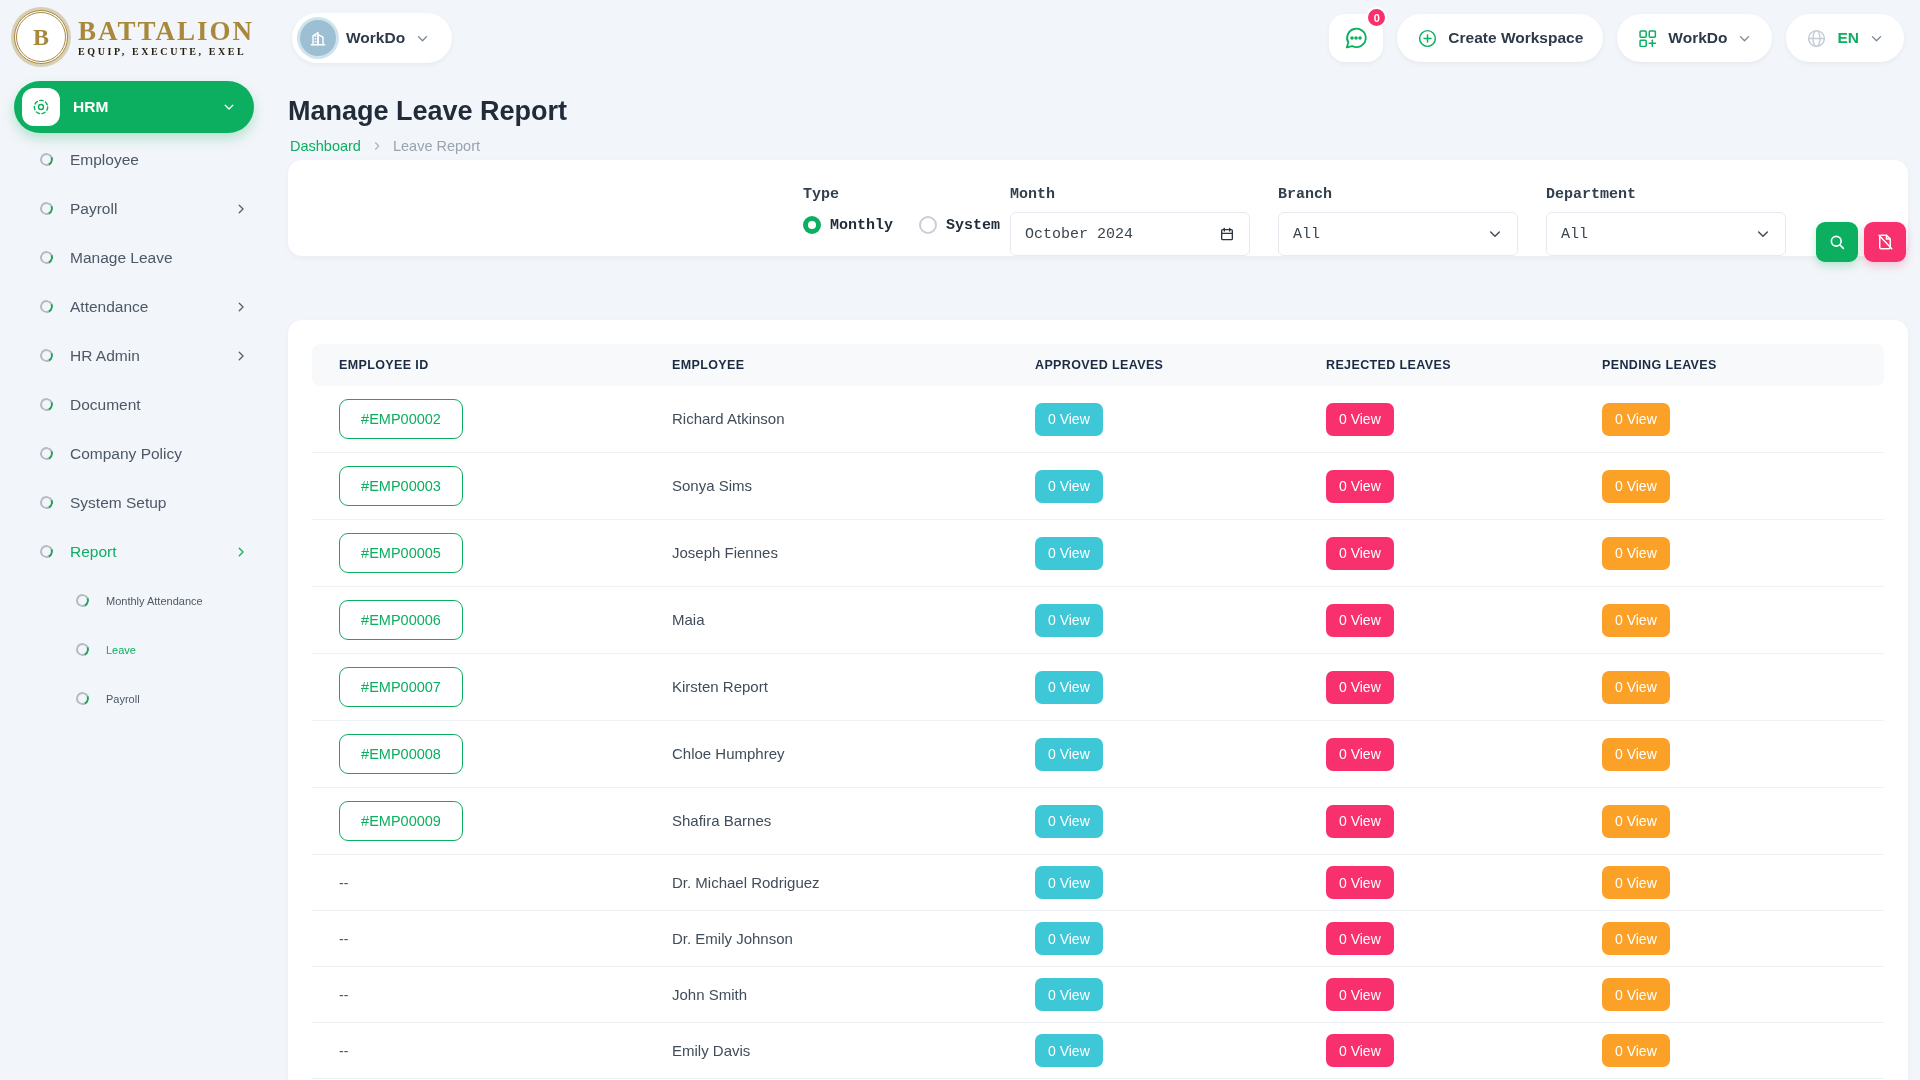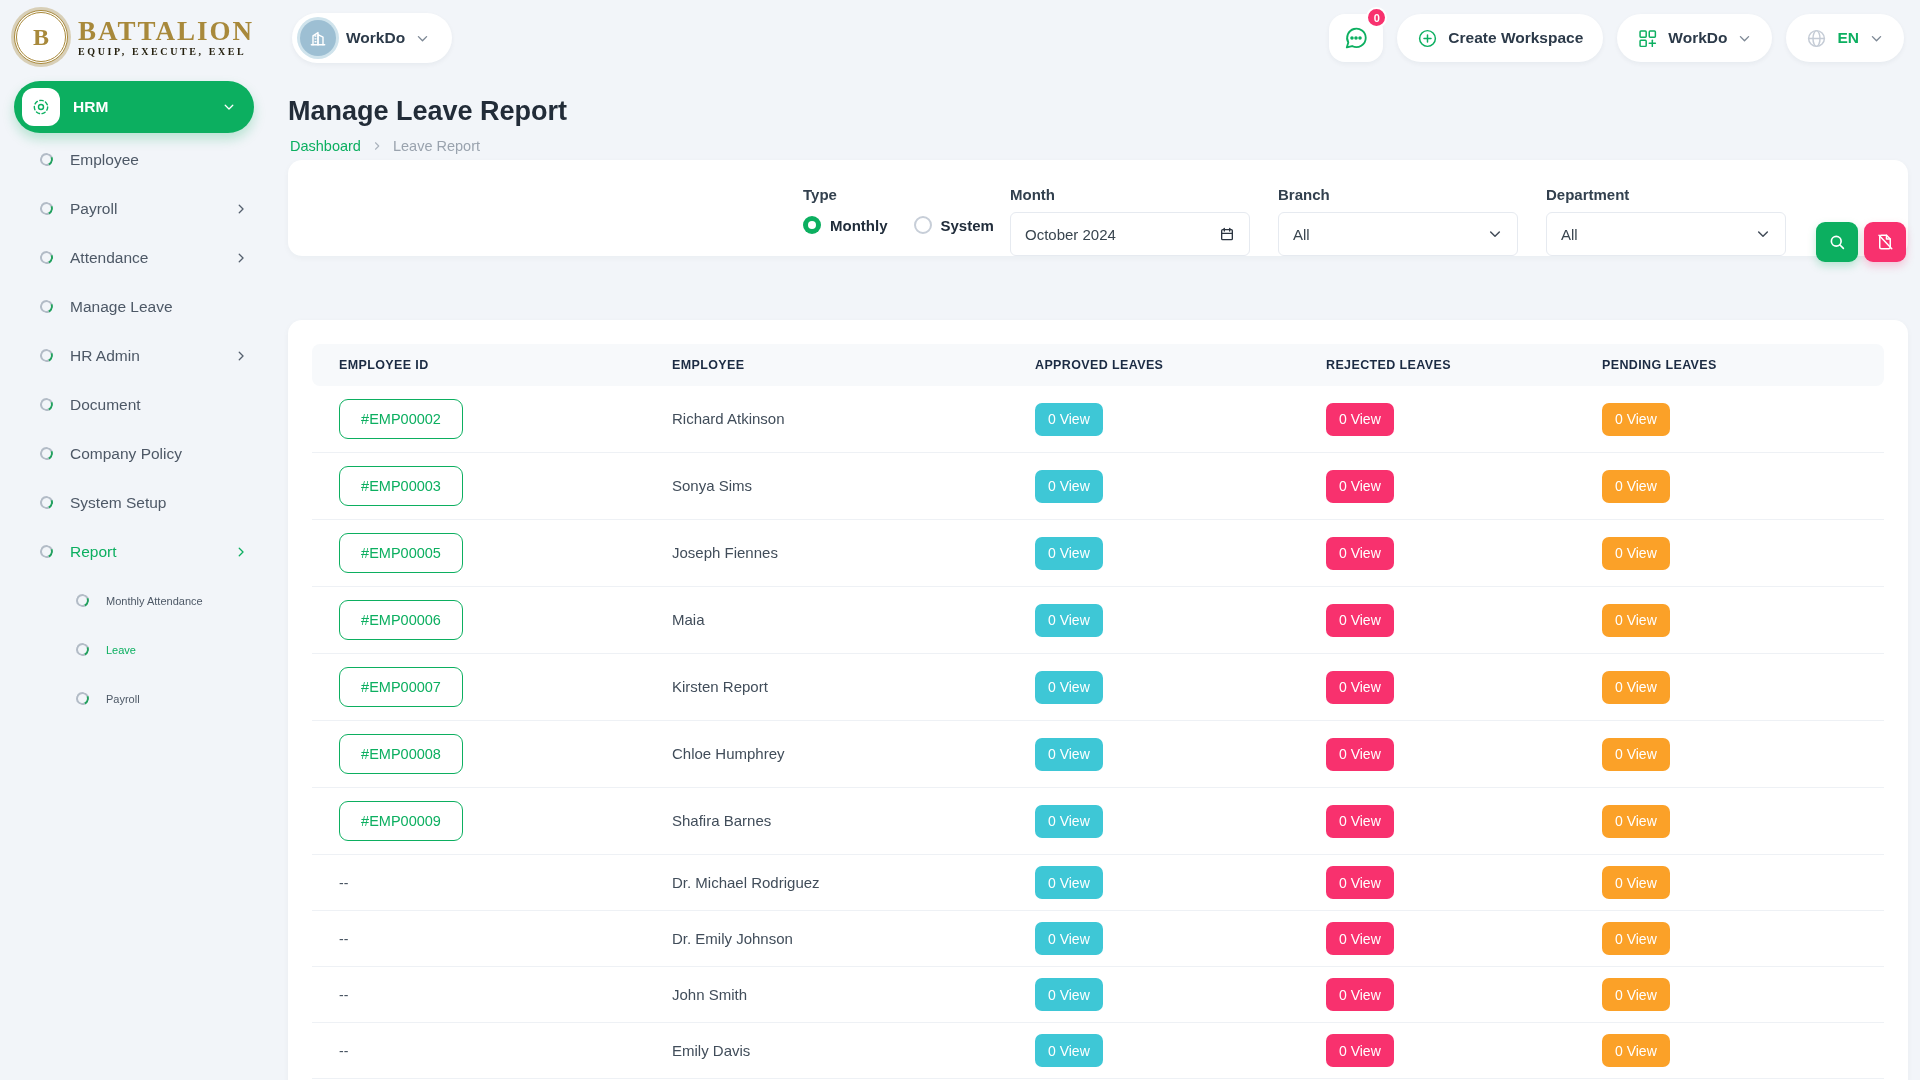--- a/index.html
+++ b/index.html
@@ -69,21 +69,21 @@
   .s-item.active-sub .s-chev{color:var(--green);}
   
   .main{position:absolute;left:288px;top:76px;width:1620px;}
   .page-title{position:absolute;top:20px;left:0;margin:0;font-size:27px;font-weight:700;color:#222C38;}
   .breadcrumb{position:absolute;top:62px;left:2px;display:flex;align-items:center;gap:10px;font-size:14.5px;}
   .bc-link{color:var(--green);text-decoration:none;cursor:pointer;}
   .bc-sep{color:#AAB2BC;display:flex;}
   .bc-sep svg{width:12px;height:12px;}
   .bc-cur{color:var(--muted);}
   .card{background:#fff;border-radius:14px;box-shadow:0 2px 6px rgba(25,39,62,.04);}
-  .filter-card{position:absolute;top:84px;left:0;width:1620px;height:96px;}
+  .filter-card{position:absolute;top:84px;left:0;width:1620px;height:96px;font-family:Liberation Mono, monospace;}
   .f-label{font-size:15px;font-weight:600;color:#32404E;}
   .f-type{position:absolute;left:515px;top:26px;}
   .radios{display:flex;align-items:center;gap:26px;margin-top:13px;}
   .radio-opt{display:flex;align-items:center;gap:9px;font-size:15px;font-weight:700;color:#212D3B;cursor:pointer;}
   .radio{width:18px;height:18px;border-radius:50%;border:2px solid #C7CED8;background:#fff;box-sizing:border-box;position:relative;flex:none;}
   .radio.checked{border:none;background:var(--green);}
   .radio.checked::after{content:'';position:absolute;inset:5px;background:#fff;border-radius:50%;}
   .f-field{position:absolute;top:26px;}
   .f-month{left:722px;}
   .f-branch{left:990px;}
@@ -303,31 +303,31 @@
       <span>Payroll</span>
       <span style="margin-left:auto"></span>
       <span class="s-chev">
         <svg viewBox="0 0 24 24" fill="none" stroke="currentColor" stroke-width="1.7" stroke-linecap="round" stroke-linejoin="round">
           <path d="M9 5.5l6.5 6.5L9 18.5" stroke-width="2.2"></path>
         </svg>
       </span>
     </div>
     <div class="s-item sub">
       <span class="bullet"></span>
+      <span>Manage Leave</span>
+    </div>
+    <div class="s-item sub">
+      <span class="bullet"></span>
       <span>Attendance</span>
       <span style="margin-left:auto"></span>
       <span class="s-chev">
         <svg viewBox="0 0 24 24" fill="none" stroke="currentColor" stroke-width="1.7" stroke-linecap="round" stroke-linejoin="round">
           <path d="M9 5.5l6.5 6.5L9 18.5" stroke-width="2.2"></path>
         </svg>
       </span>
-    </div>
-    <div class="s-item sub">
-      <span class="bullet"></span>
-      <span>Manage Leave</span>
     </div>
     <div class="s-item sub">
       <span class="bullet"></span>
       <span>HR Admin</span>
       <span style="margin-left:auto"></span>
       <span class="s-chev">
         <svg viewBox="0 0 24 24" fill="none" stroke="currentColor" stroke-width="1.7" stroke-linecap="round" stroke-linejoin="round">
           <path d="M9 5.5l6.5 6.5L9 18.5" stroke-width="2.2"></path>
         </svg>
       </span>

